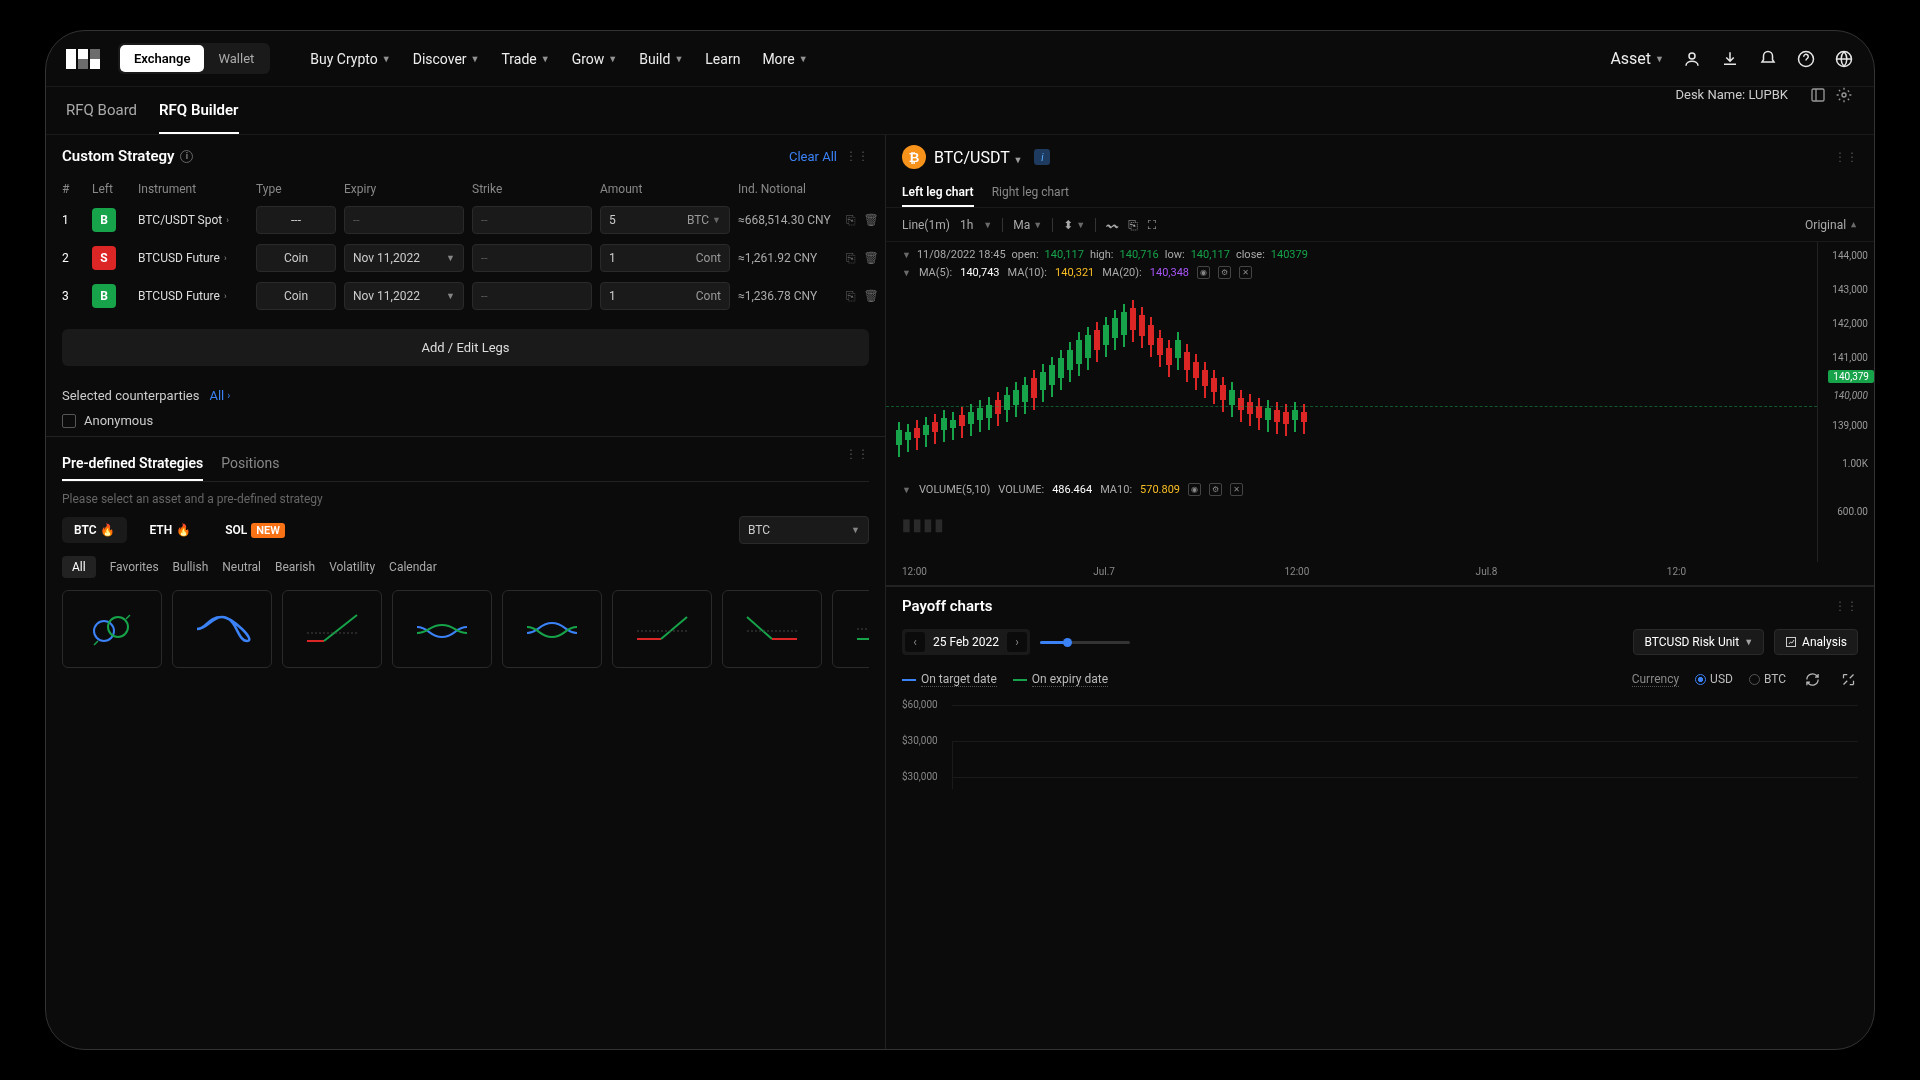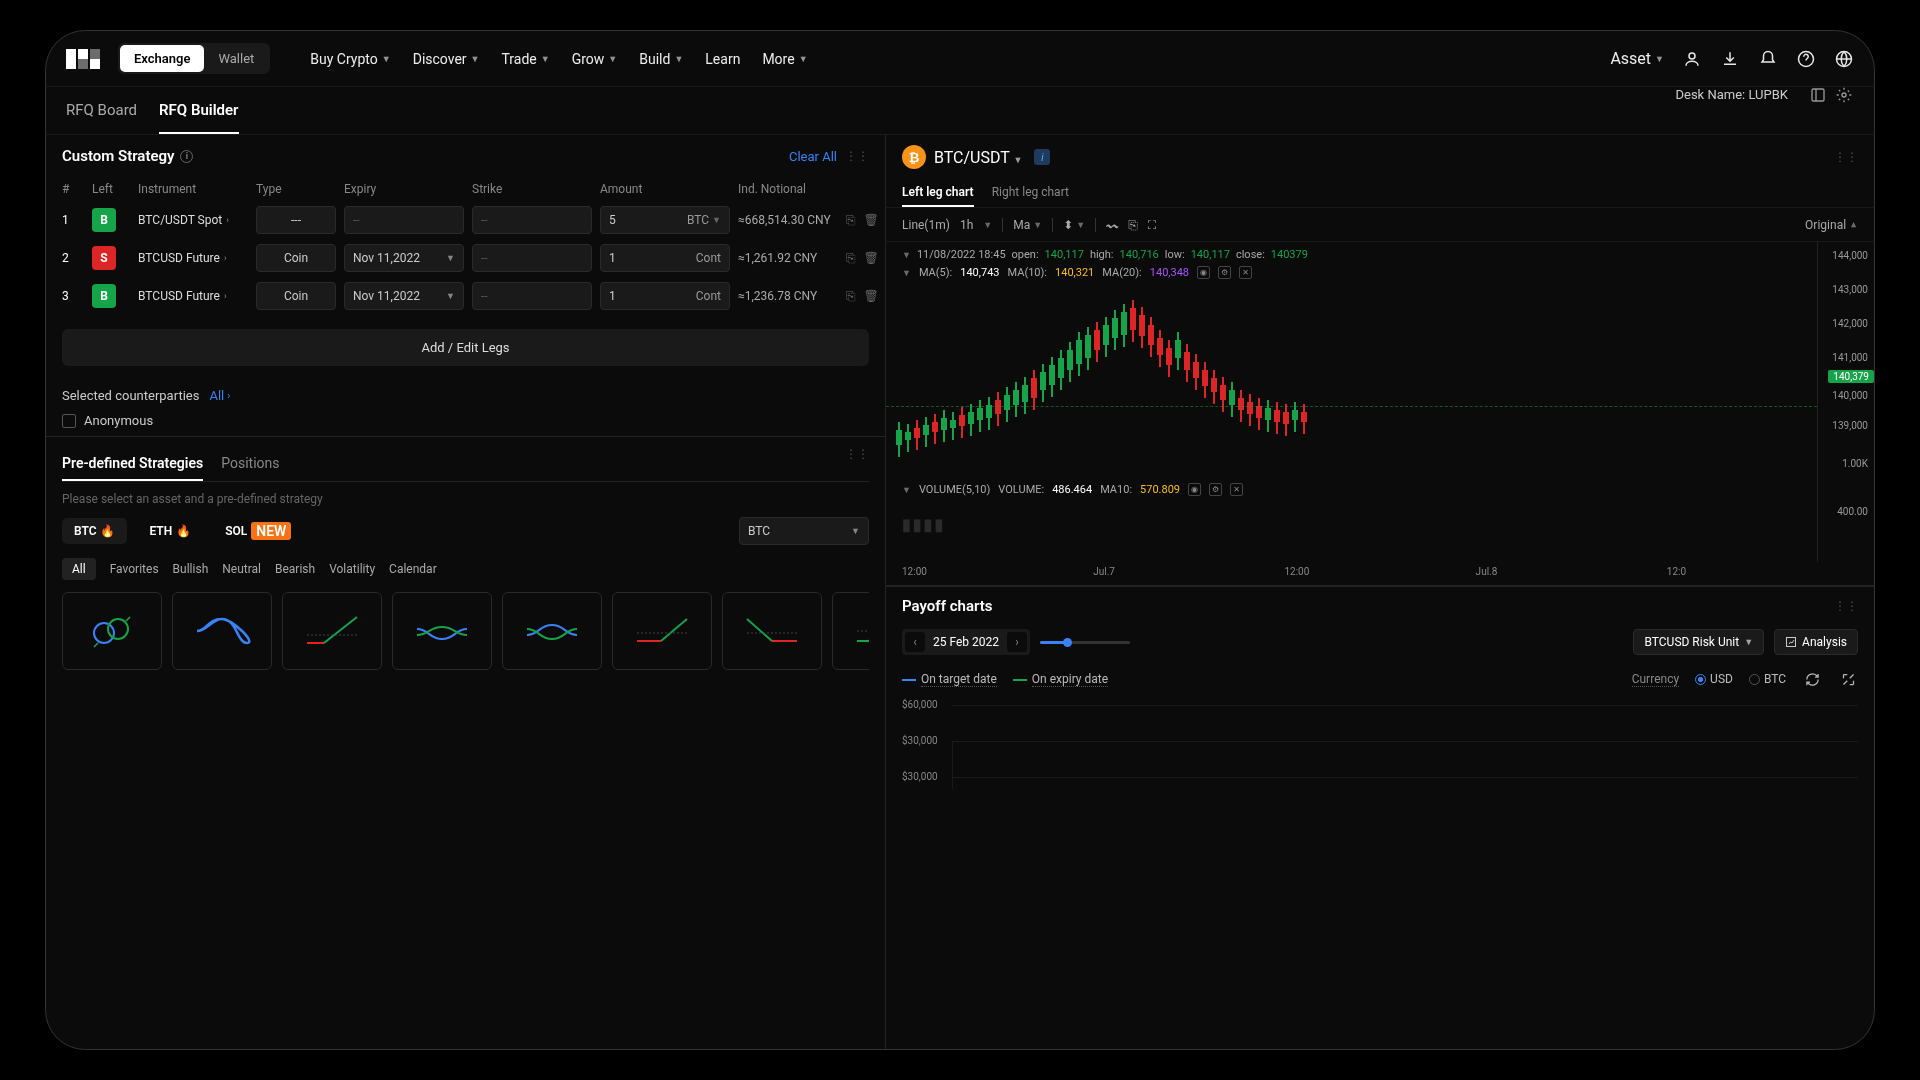--- a/index.html
+++ b/index.html
@@ -63,21 +63,21 @@
 
 .bottom-left{border-top:1px solid #222;padding:10px 16px 0;flex:1;overflow:hidden}
 .bl-tabs{display:flex;gap:18px;border-bottom:1px solid #222;position:relative}
 .bl-tab{padding:8px 0;font-size:14px;color:#888;cursor:pointer;border-bottom:2px solid transparent}
 .bl-tab.active{color:#fff;font-weight:600;border-bottom:2px solid #fff}
 .bl-hint{font-size:12px;color:#666;margin:10px 0}
 .asset-row{display:flex;align-items:center;gap:10px;margin-bottom:12px}
 .asset-chip{padding:6px 12px;border-radius:5px;font-size:12px;font-weight:600;display:flex;align-items:center;gap:4px;cursor:pointer}
 .asset-chip.sel{background:#1a1a1a}
 .fire{color:#f97316}
-.new-badge{background:#f97316;color:#fff;font-size:14px;padding:1px 5px;border-radius:3px}
+.new-badge{background:#f97316;color:#fff;font-size:11px;padding:1px 5px;border-radius:3px}
 .asset-sel{margin-left:auto;width:130px}
 .filter-row{display:flex;gap:14px;font-size:12px;color:#aaa;margin-bottom:12px}
 .filter-row span{cursor:pointer;padding:4px 0}
 .filter-row span.active{color:#fff;background:#222;padding:4px 10px;border-radius:4px}
 .strat-grid{display:flex;gap:10px;overflow:hidden}
 .strat-card{width:100px;height:78px;border:1px solid #2a2a2a;border-radius:6px;display:flex;align-items:center;justify-content:center;cursor:pointer;flex-shrink:0}
 
 .pair-head{display:flex;align-items:center;padding:10px 16px;gap:8px}
 .coin-ico{width:24px;height:24px;border-radius:50%;background:#f7931a;display:flex;align-items:center;justify-content:center;font-size:13px;font-weight:700;color:#fff}
 .pair-name{font-size:16px;font-weight:400}
@@ -689,25 +689,25 @@
             <span class="tiny-ico">◉</span>
             <span class="tiny-ico">⚙</span>
             <span class="tiny-ico">✕</span>
           </div>
         </div>
         <div class="y-axis" id="yaxis">
             <div class="y-tick" style="top: 8px;">144,000</div>
             <div class="y-tick" style="top: 42px;">143,000</div>
             <div class="y-tick" style="top: 76px;">142,000</div>
             <div class="y-tick" style="top: 110px;">141,000</div>
-            <div class="y-tick" style="top: 148px;">140,000</div>
+            <div class="y-tick" style="top: 148px; font-style: italic;">140,000</div>
             <div class="y-tick" style="top: 178px;">139,000</div>
             <div class="price-tag" style="top: 128px;">140,379</div>
             <div class="y-tick" style="top: 216px;">1.00K</div>
-            <div class="y-tick" style="top: 264px;">400.00</div>
+            <div class="y-tick" style="top: 264px;">600.00</div>
           </div>
       </div>
       <div class="x-axis" id="xaxis">
           <span>12:00</span>
           <span>Jul.7</span>
           <span>12:00</span>
           <span>Jul.8</span>
           <span>12:0</span>
         </div>
 

